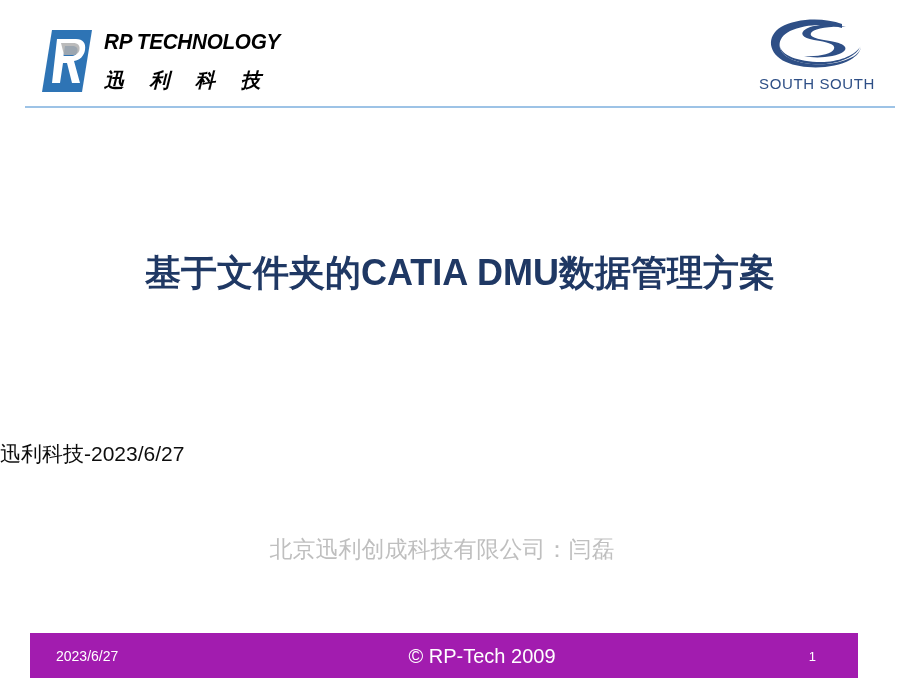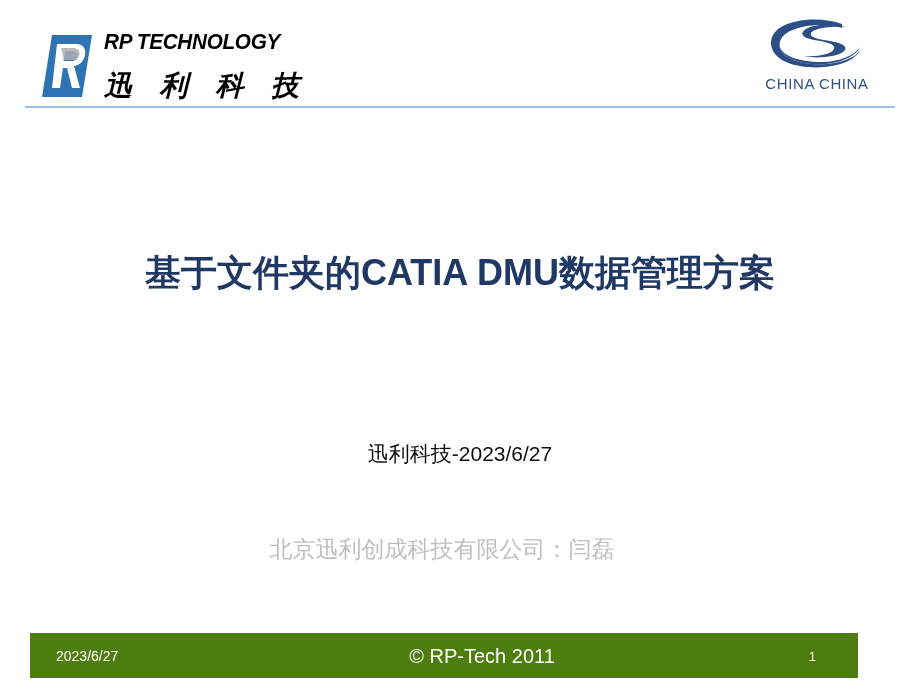--- a/index.html
+++ b/index.html
@@ -61,21 +61,21 @@
     font-style: italic;
     color: #000000;
     letter-spacing: -0.3px;
     line-height: 1.05;
     white-space: nowrap;
     transform: scaleX(0.94);
     transform-origin: left center;
   }
   .brand-cn {
     font-family: "Liberation Sans", "DejaVu Sans", sans-serif;
-    font-size: 28px;
+    font-size: 20px;
     font-weight: bold;
     font-style: italic;
     color: #000000;
     letter-spacing: 10px;
     line-height: 1.25;
     margin-top: 3px;
     white-space: nowrap;
   }
 
   .brand-right {
@@ -121,21 +121,20 @@
     color: #1F3864;
     letter-spacing: 0px;
     white-space: nowrap;
   }
 
   .subtitle {
     position: absolute;
     left: 0;
     top: 440px;
     width: 920px;
-    text-align: center;
     font-family: "Liberation Sans", "DejaVu Sans", sans-serif;
     font-size: 21px;
     font-weight: normal;
     color: #0D0D0D;
     white-space: nowrap;
   }
 
   .author {
     position: absolute;
     left: 0;
@@ -149,21 +148,21 @@
     white-space: nowrap;
   }
 
   
   .footer-bar {
     position: absolute;
     left: 30px;
     top: 633px;
     width: 828px;
     height: 45px;
-    background: #4d7c0f;
+    background: #a21caf;
   }
   .footer-date {
     position: absolute;
     left: 26px;
     top: 50%;
     transform: translateY(-50%);
     font-family: "Liberation Sans", "DejaVu Sans", sans-serif;
     font-size: 14px;
     color: #ffffff;
     white-space: nowrap;
@@ -232,31 +231,31 @@
 
           <path d="M82 11 C70 7 50 8 42 13 C35 17 38 22 50 24
                    C63 26 72 28 70 33 C68 38 54 41 40 40
                    C52 43 72 41 79 36 C85 32 80 27 66 25
                    C53 23 45 21 47 17 C49 13 64 10 82 11 Z" fill="#2E4F86"></path>
 
           <path d="M16 30 C16 42 38 50 62 48 C80 46 93 39 96 31
                    C90 40 74 46 57 46 C34 46 17 39 16 30 Z" fill="#2E4F86"></path>
         </svg>
       </div>
-      <div class="cs-text">CHINA CHINA</div>
+      <div class="cs-text">SOUTH SOUTH</div>
     </div>
 
     <div class="header-rule"></div>
   </div>
 
   <div class="title">基于文件夹的CATIA DMU数据管理方案</div>
 
   <div class="subtitle">迅利科技-2023/6/27</div>
 
   <div class="author">北京迅利创成科技有限公司：闫磊</div>
 
   <div class="footer-bar">
     <div class="footer-date">2023/6/27</div>
-    <div class="footer-copyright">© RP-Tech 2011</div>
+    <div class="footer-copyright">© RP-Tech 2009</div>
     <div class="footer-page">1</div>
   </div>
 
 </div>
 
 </body></html>

